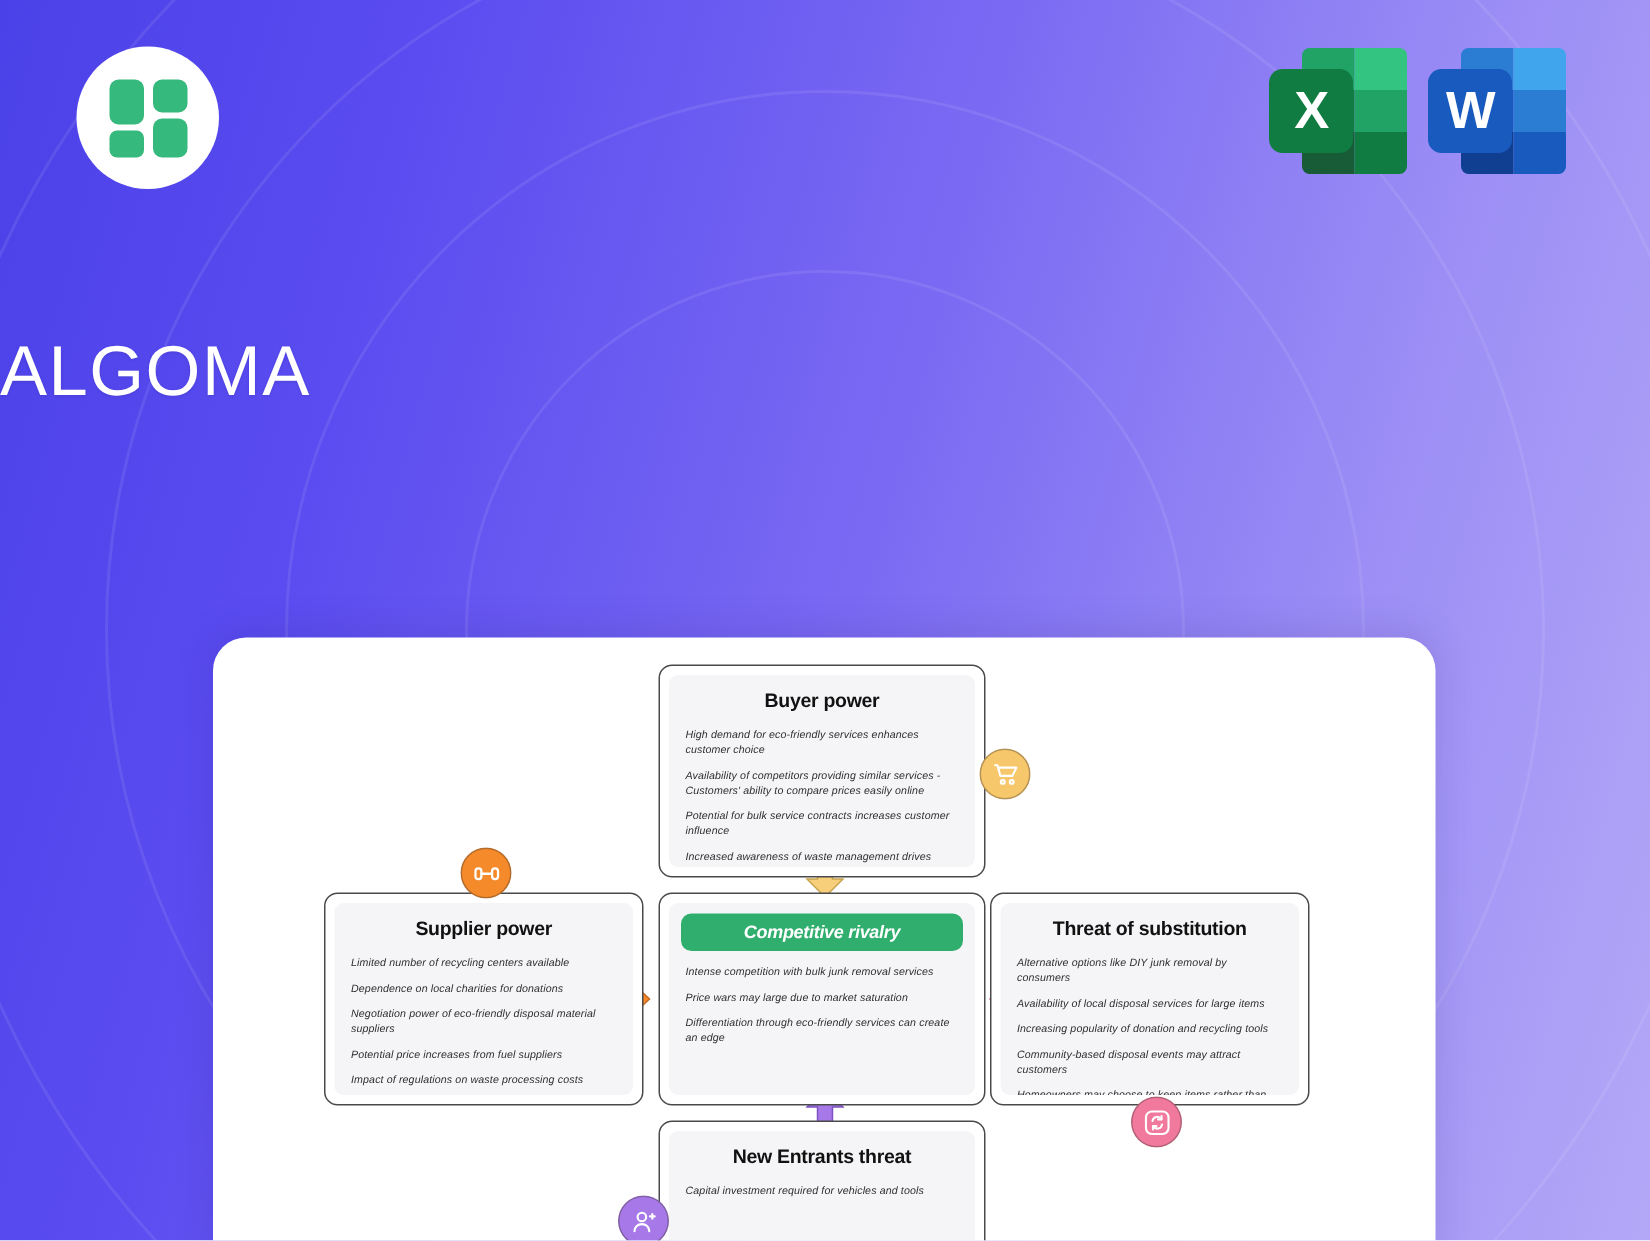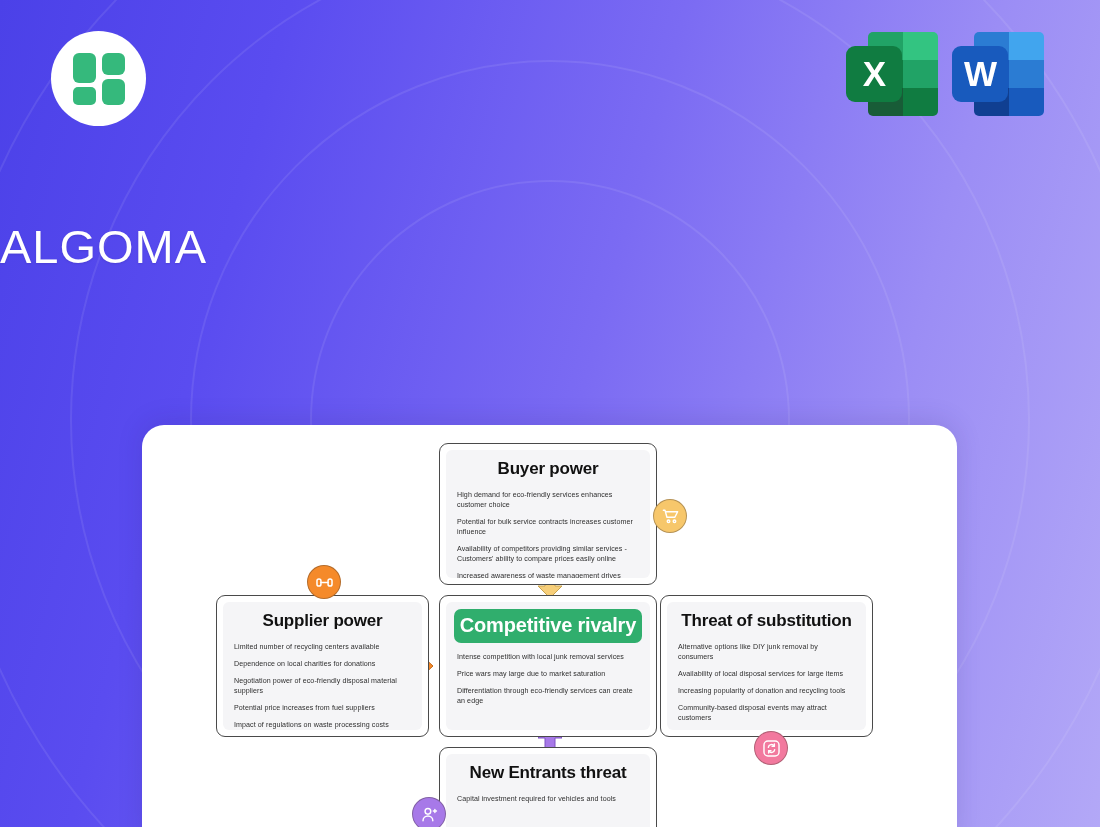--- a/index.html
+++ b/index.html
@@ -109,35 +109,36 @@
   }
   .force-inner {
     background: #f5f5f7;
     border-radius: 6px;
     width: 100%; height: 100%;
     padding: 9px 11px 10px 11px;
     overflow: hidden;
   }
   .force-title {
     text-align: center;
-    font-size: 17px; font-weight: 700; color: #111111;
+    font-size: 13px; font-weight: 700; color: #111111;
     margin-bottom: 11px; letter-spacing: -0.2px;
   }
   .force-title.highlight {
     background: #30ae6d;
     color: #ffffff;
     border-radius: 7px;
     padding: 5px 4px 6px 4px;
     margin: -2px -3px 9px -3px;
-    font-size: 20px;
+    font-size: 12px;
+    font-style: italic;
   }
   .force-list { list-style: none; }
   .force-list li {
     font-size: 7.1px; line-height: 1.42; color: #2e2e2e;
-    margin-bottom: 7px; letter-spacing: 0.08px;
+    margin-bottom: 7px; letter-spacing: 0.08px; font-style: italic;
   }
   .force-list li:last-child { margin-bottom: 0; }
 
   
   #box-buyer       { left: 297px; top: 18px;  width: 218px; height: 142px; }
   #box-supplier    { left: 74px;  top: 170px; width: 213px; height: 142px; }
   #box-rivalry     { left: 297px; top: 170px; width: 218px; height: 142px; }
   #box-substitute  { left: 518px; top: 170px; width: 213px; height: 142px; }
   #box-entrants    { left: 297px; top: 322px; width: 218px; height: 142px; }
 
@@ -229,22 +230,22 @@
         <svg width="26" height="26" viewBox="0 0 26 26">
           <path d="M13 1 L25 13 H18 V25 H8 V13 H1 Z" fill="#a779e8" stroke="#7f53c4" stroke-width="1"></path>
         </svg>
       </div>
 
       <div class="force-box" id="box-buyer">
         <div class="force-inner">
           <div class="force-title">Buyer power</div>
           <ul class="force-list">
             <li>High demand for eco-friendly services enhances customer choice</li>
+            <li>Availability of competitors providing similar services  - Customers' ability to compare prices easily online</li>
             <li>Potential for bulk service contracts increases customer influence</li>
-            <li>Availability of competitors providing similar services  - Customers' ability to compare prices easily online</li>
             <li>Increased awareness of waste management drives expectations for service quality</li>
           </ul>
         </div>
       </div>
 
       <div class="force-box" id="box-supplier">
         <div class="force-inner">
           <div class="force-title">Supplier power</div>
           <ul class="force-list">
             <li>Limited number of recycling centers available</li>
@@ -253,21 +254,21 @@
             <li>Potential price increases from fuel suppliers</li>
             <li>Impact of regulations on waste processing costs</li>
           </ul>
         </div>
       </div>
 
       <div class="force-box" id="box-rivalry">
         <div class="force-inner">
           <div class="force-title highlight">Competitive rivalry</div>
           <ul class="force-list">
-            <li>Intense competition with local junk removal services</li>
+            <li>Intense competition with bulk junk removal services</li>
             <li>Price wars may large due to market saturation</li>
             <li>Differentiation through eco-friendly services can create an edge</li>
 
           </ul>
         </div>
       </div>
 
       <div class="force-box" id="box-substitute">
         <div class="force-inner">
           <div class="force-title">Threat of substitution</div>

